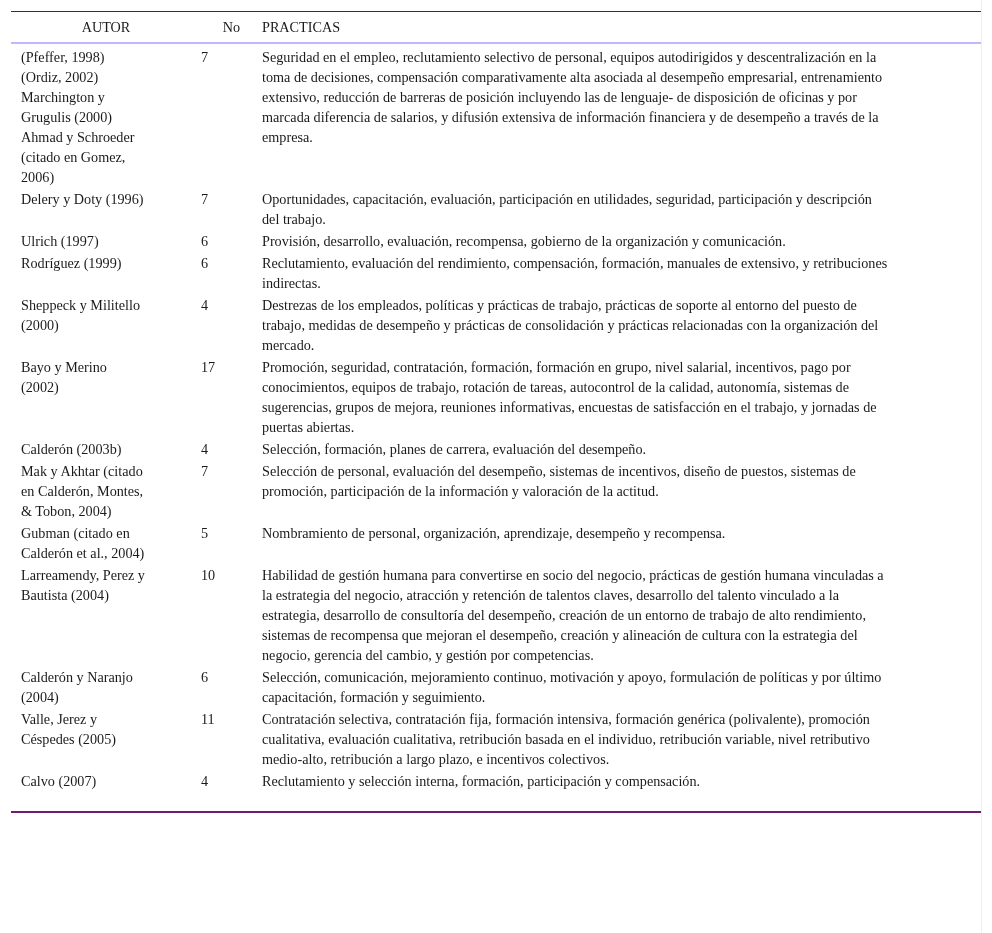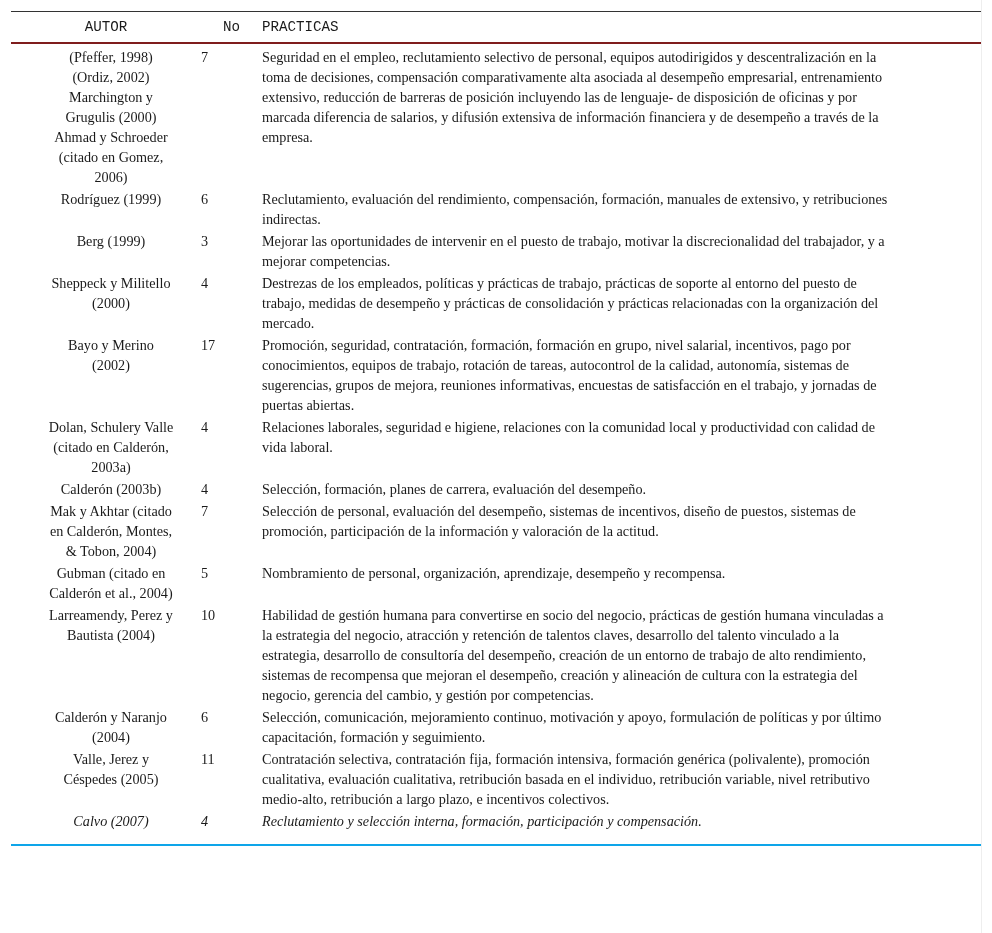--- a/index.html
+++ b/index.html
@@ -1,31 +1,31 @@
 <!DOCTYPE html>
 <html><head>
   <meta charset="utf-8">
   <style>
     html, body { margin: 0; padding: 0; background: #ffffff; }
     body { width: 992px; height: 933px; position: relative; overflow: hidden;
       font-family: "Liberation Serif", "DejaVu Serif", serif; color: #1a1a1a; font-size: 14.2px; }
     .frame { position: absolute; left: 0; top: 0; width: 981px; height: 933px; border-right: 1px solid #eeeeee; }
     table { position: absolute; left: 11px; top: 11px; width: 970px; border-collapse: collapse; table-layout: fixed; }
-    thead th { font-weight: normal; height: 30px; padding: 0; border-top: 1px solid #333; border-bottom: 2px solid #7f1d1d; vertical-align: middle; font-family: Liberation Mono, monospace; }
+    thead th { font-weight: normal; height: 30px; padding: 0; border-top: 1px solid #333; border-bottom: 2px solid #c4b5fd; vertical-align: middle; }
     th.autor { text-align: center; padding-right: 0; }
     th.no { text-align: center; padding-left: 0; }
     th.prac { text-align: left; }
     td { vertical-align: top; padding: 0; line-height: 20px; }
     td .t { display: block; white-space: pre-line; }
-    td.autor { padding-left: 10px; text-align: center; }
+    td.autor { padding-left: 10px; }
     td.no { padding-left: 0; }
     td.prac { padding-left: 0; padding-right: 0; }
     tbody tr:first-child td { padding-top: 3px; }
     tbody tr td { padding-bottom: 2px; }
-    tbody tr:last-child td { border-bottom: 2px solid #0ea5e9; padding-bottom: 13px; font-style: italic; }
+    tbody tr:last-child td { border-bottom: 2px solid #701a75; padding-bottom: 20px; }
     col.c1 { width: 190px; }
     col.c2 { width: 61px; }
     col.c3 { width: 719px; }
   </style>
 </head>
 <body>
 
 <div class="frame"></div>
 
 <table>
@@ -58,40 +58,51 @@
         <td class="prac">
           <span class="t">Seguridad en el empleo, reclutamiento selectivo de personal, equipos autodirigidos y descentralización en la
 toma de decisiones, compensación comparativamente alta asociada al desempeño empresarial, entrenamiento
 extensivo, reducción de barreras de posición incluyendo las de lenguaje- de disposición de oficinas y por
 marcada diferencia de salarios, y difusión extensiva de información financiera y de desempeño a través de la
 empresa.</span>
         </td>
       </tr>
       <tr>
         <td class="autor">
+          <span class="t">Delery y Doty (1996)</span>
+        </td>
+        <td class="no">
+          <span class="t">7</span>
+        </td>
+        <td class="prac">
+          <span class="t">Oportunidades, capacitación, evaluación, participación en utilidades, seguridad, participación y descripción
+del trabajo.</span>
+        </td>
+      </tr>
+      <tr>
+        <td class="autor">
+          <span class="t">Ulrich (1997)</span>
+        </td>
+        <td class="no">
+          <span class="t">6</span>
+        </td>
+        <td class="prac">
+          <span class="t">Provisión, desarrollo, evaluación, recompensa, gobierno de la organización y comunicación.</span>
+        </td>
+      </tr>
+      <tr>
+        <td class="autor">
           <span class="t">Rodríguez (1999)</span>
         </td>
         <td class="no">
           <span class="t">6</span>
         </td>
         <td class="prac">
           <span class="t">Reclutamiento, evaluación del rendimiento, compensación, formación, manuales de extensivo, y retribuciones
 indirectas.</span>
-        </td>
-      </tr>
-      <tr>
-        <td class="autor">
-          <span class="t">Berg (1999)</span>
-        </td>
-        <td class="no">
-          <span class="t">3</span>
-        </td>
-        <td class="prac">
-          <span class="t">Mejorar las oportunidades de intervenir en el puesto de trabajo, motivar la discrecionalidad del trabajador, y a
-mejorar competencias.</span>
         </td>
       </tr>
       <tr>
         <td class="autor">
           <span class="t">Sheppeck y Militello
 (2000)</span>
         </td>
         <td class="no">
           <span class="t">4</span>
         </td>
@@ -107,34 +118,20 @@
 (2002)</span>
         </td>
         <td class="no">
           <span class="t">17</span>
         </td>
         <td class="prac">
           <span class="t">Promoción, seguridad, contratación, formación, formación en grupo, nivel salarial, incentivos, pago por
 conocimientos, equipos de trabajo, rotación de tareas, autocontrol de la calidad, autonomía, sistemas de
 sugerencias, grupos de mejora, reuniones informativas, encuestas de satisfacción en el trabajo, y jornadas de
 puertas abiertas.</span>
-        </td>
-      </tr>
-      <tr>
-        <td class="autor">
-          <span class="t">Dolan, Schulery Valle
-(citado en Calderón,
-2003a)</span>
-        </td>
-        <td class="no">
-          <span class="t">4</span>
-        </td>
-        <td class="prac">
-          <span class="t">Relaciones laborales, seguridad e higiene, relaciones con la comunidad local y productividad con calidad de
-vida laboral.</span>
         </td>
       </tr>
       <tr>
         <td class="autor">
           <span class="t">Calderón (2003b)</span>
         </td>
         <td class="no">
           <span class="t">4</span>
         </td>
         <td class="prac">

